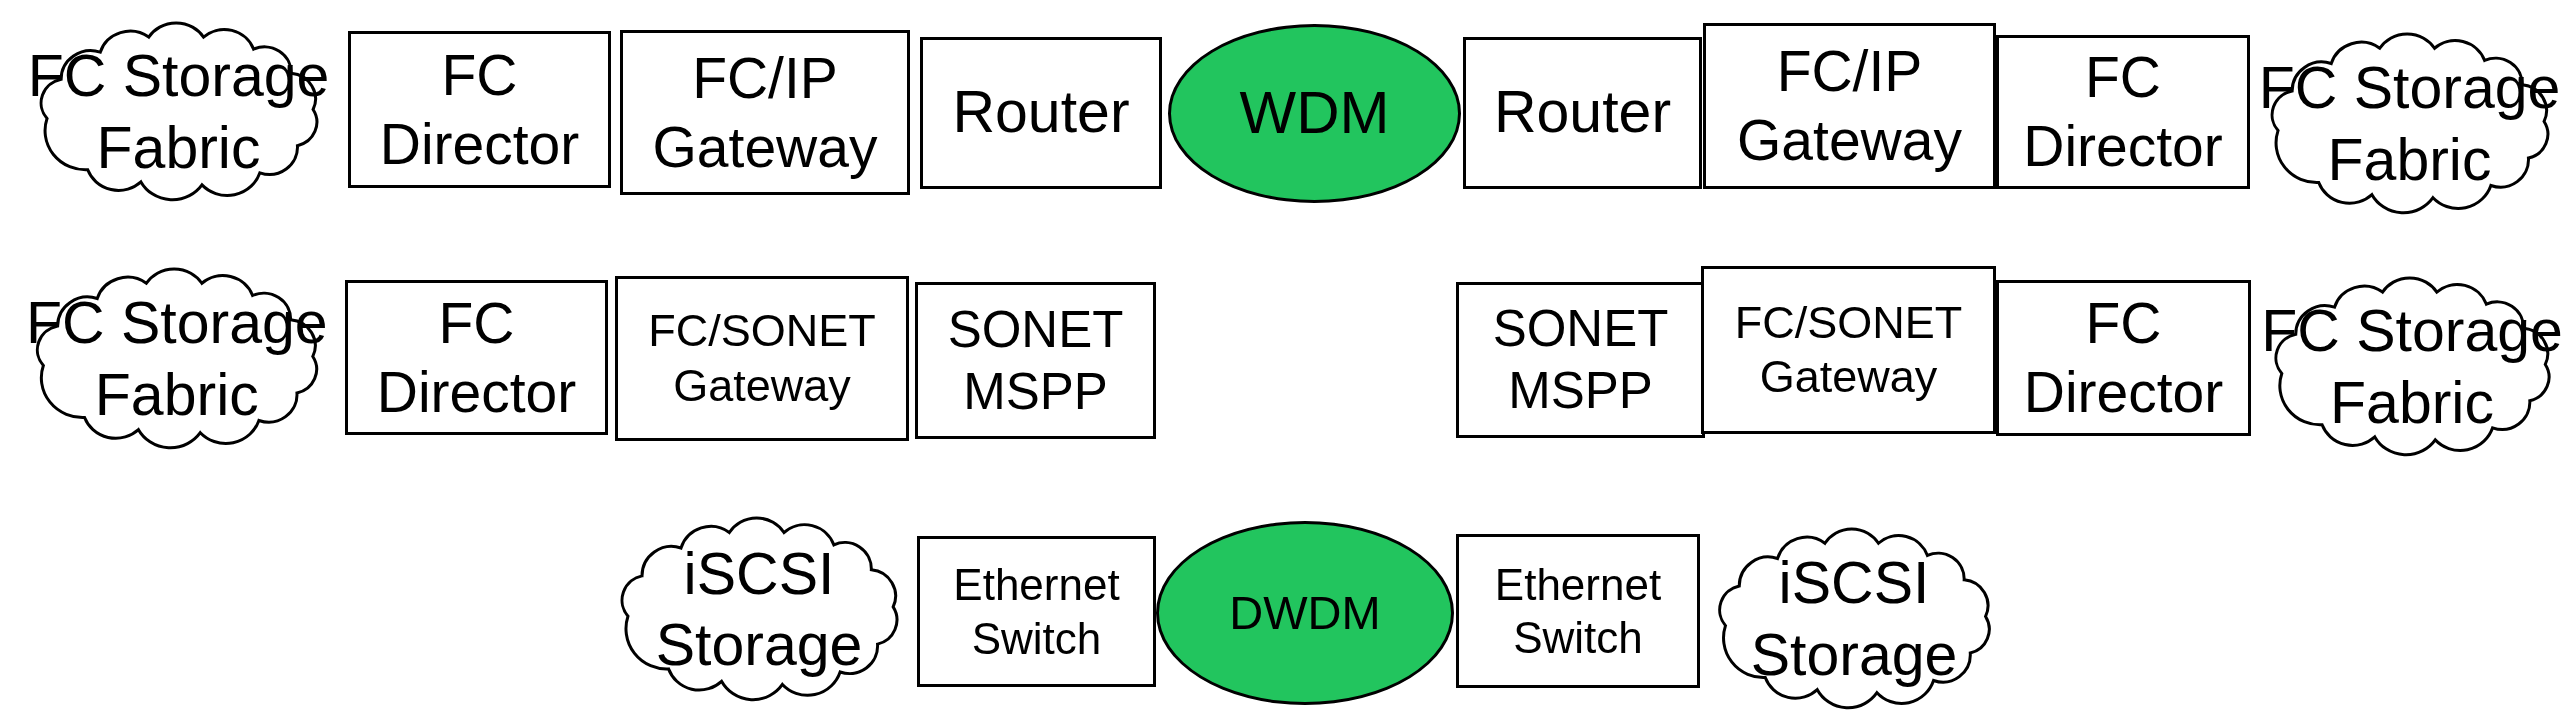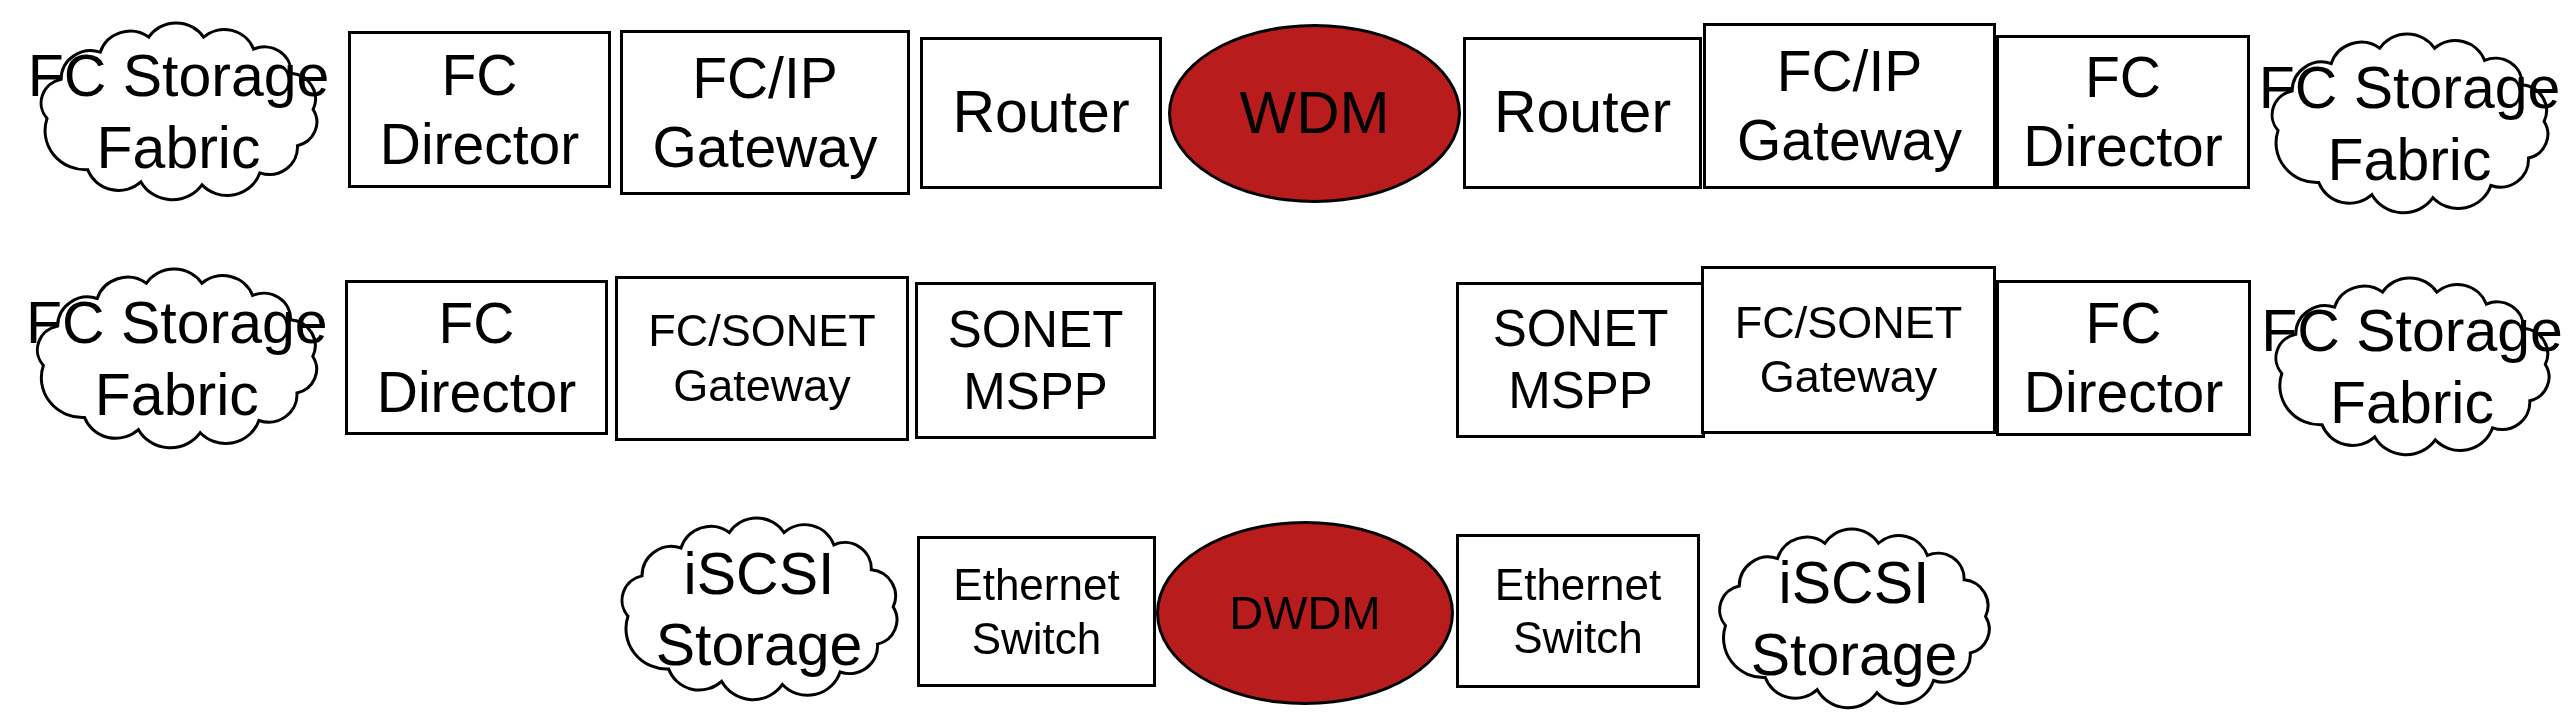--- a/index.html
+++ b/index.html
@@ -16,21 +16,21 @@
   .diagram-row{position:absolute;left:0;top:0;width:100%;height:100%;pointer-events:none;}
   .node{
     position:absolute;
     display:flex;
     align-items:center;
     justify-content:center;
     text-align:center;
     box-sizing:border-box;
   }
   .node.rect{border:3.7px solid #000;background:#fff;}
-  .node.ellipse{border:3.7px solid #000;border-radius:50%;background:#b91c1c;}
+  .node.ellipse{border:3.7px solid #000;border-radius:50%;background:#22c55e;}
   .node.cloud{background:transparent;}
   .node.cloud svg{position:absolute;left:0;top:0;width:100%;height:100%;overflow:visible;}
   .label{
     position:relative;
     line-height:1.21;
     white-space:nowrap;
     z-index:2;
   }
 </style>
 </head>

